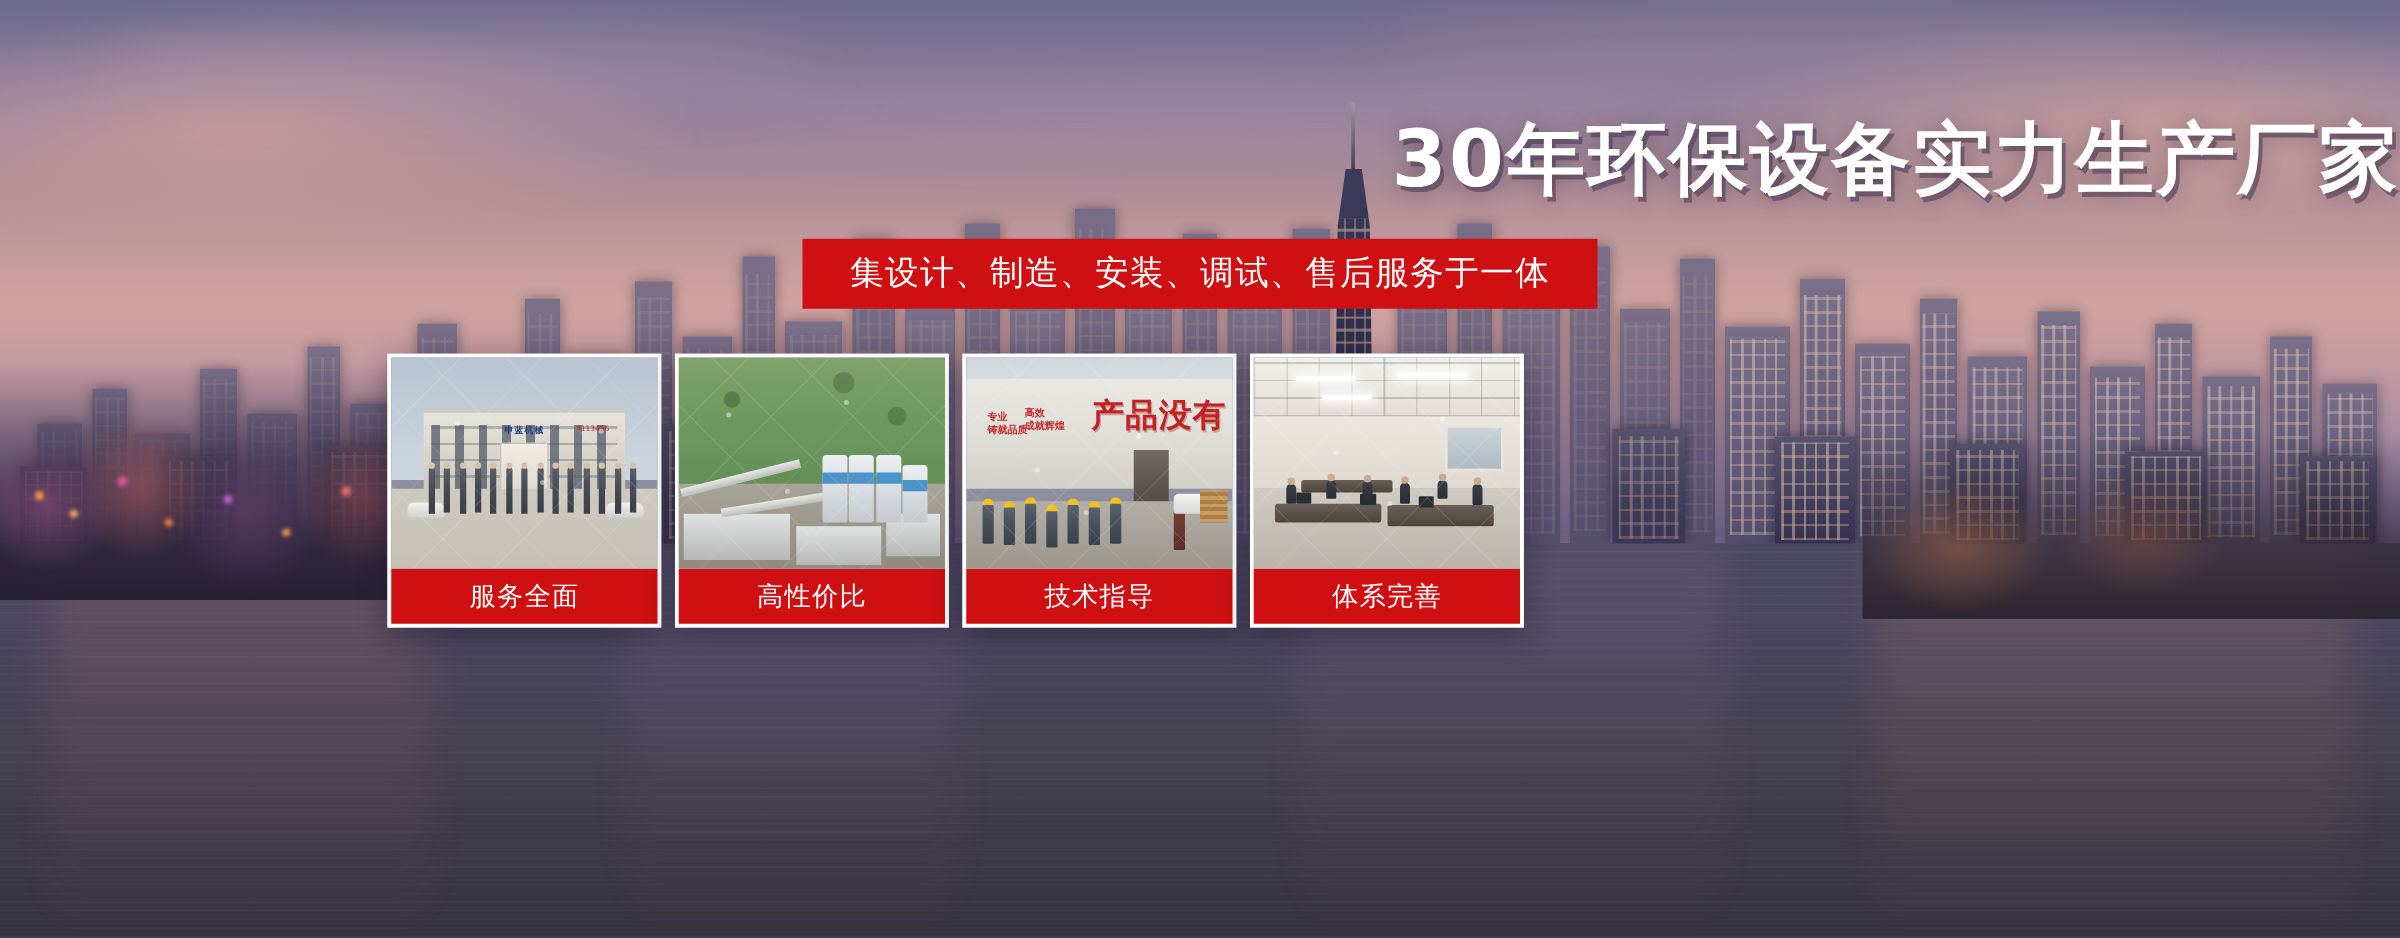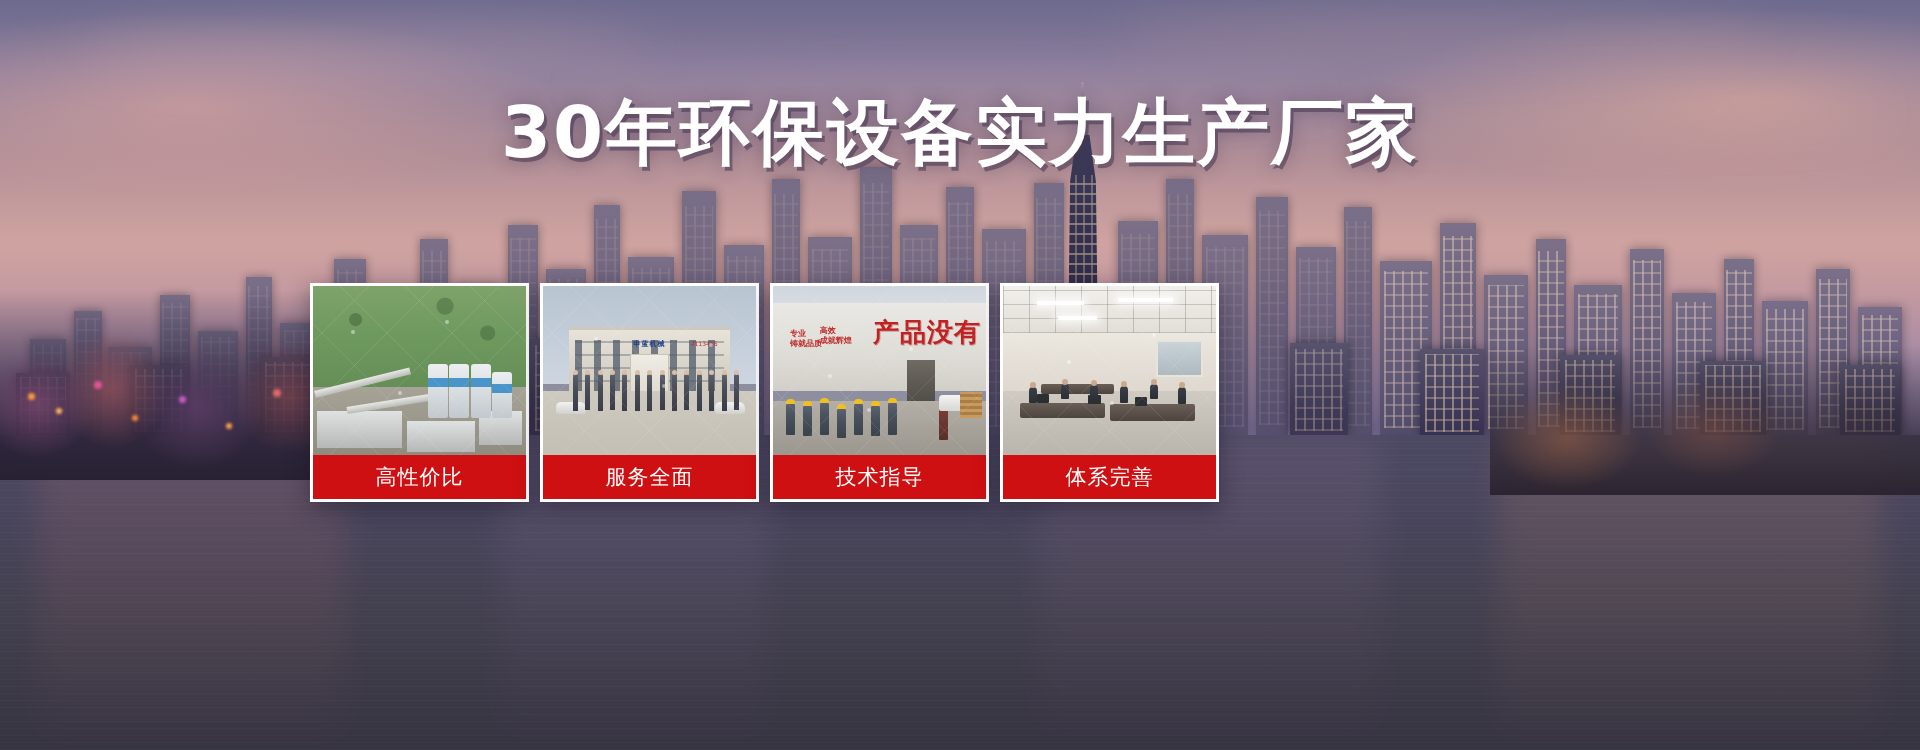--- a/index.html
+++ b/index.html
@@ -138,22 +138,22 @@
     width:430px; height:150px;
     background:
       radial-gradient(ellipse 24% 48% at 18% 62%, rgba(180,110,70,.45), rgba(180,110,70,0) 72%),
       radial-gradient(ellipse 22% 44% at 52% 56%, rgba(150,90,70,.4), rgba(150,90,70,0) 72%),
       linear-gradient(180deg, rgba(60,48,60,0) 0%, rgba(48,40,52,.85) 80%, rgba(44,36,48,1) 100%);
   }
 
   
   .headline {
     position:absolute; left:0; right:0; top:96px;
-    text-align:center;
-    font-size:72px;
+    text-align:right;
+    font-size:63px;
     line-height:1;
     font-weight:bold;
     color:#ffffff;
     letter-spacing:2px;
     text-shadow:
       3px 4px 0 rgba(70,55,80,.55),
       0 2px 18px rgba(60,40,70,.45);
     white-space:nowrap;
     font-family:"DejaVu Sans","Liberation Sans",sans-serif;
   }
@@ -400,77 +400,80 @@
     <div class="spark" style="left:48%; top:70%; width:6px; height:6px; background:#ffa64c;"></div>
     <div class="spark" style="left:58%; top:52%; width:8px; height:8px; background:#e06a6a;"></div>
     <div class="spark" style="left:68%; top:64%; width:6px; height:6px; background:#b45ccf;"></div>
     <div class="spark" style="left:80%; top:58%; width:7px; height:7px; background:#ff9a3c;"></div>
     <div class="spark" style="left:90%; top:68%; width:6px; height:6px; background:#ffc26c;"></div>
   </div>
   <div class="bank-r"></div>
 
   <div class="headline">30年环保设备实力生产厂家</div>
 
+  <div class="subtitle-wrap">
+    <div class="subtitle">集设计、制造、安装、调试、售后服务于一体</div>
+  </div>
 
   <div class="cards">
+
+    <div class="card">
+      <div class="card-img">
+        <div class="c1-sky"></div>
+        <div class="c1-bldg">
+          <div class="c1-sign">申蓝机械</div>
+          <div class="c1-phone">4113456</div>
+        </div>
+        <div class="c1-porch"></div>
+        <div class="c1-ground"></div>
+        <div class="c1-car" style="left:6%;"></div>
+        <div class="c1-car" style="right:5%;"></div>
+        <div class="c1-row">
+          <div class="c1-p" style="height:100%"></div>
+            <div class="c1-p" style="height:98%"></div>
+          <div class="c1-p" style="height:100%"></div>
+            <div class="c1-p" style="height:97%"></div>
+          <div class="c1-p" style="height:100%"></div>
+            <div class="c1-p" style="height:99%"></div>
+          <div class="c1-p" style="height:100%"></div>
+            <div class="c1-p" style="height:98%"></div>
+          <div class="c1-p" style="height:100%"></div>
+            <div class="c1-p" style="height:97%"></div>
+          <div class="c1-p" style="height:100%"></div>
+            <div class="c1-p" style="height:99%"></div>
+          <div class="c1-p" style="height:100%"></div>
+            <div class="c1-p" style="height:98%"></div>
+        </div>
+        <div class="wm"></div>
+        <div class="wm-dot" style="left:24%;top:30%"></div>
+        <div class="wm-dot" style="left:56%;top:58%"></div>
+        <div class="wm-dot" style="left:78%;top:34%"></div>
+      </div>
+      <div class="card-cap">服务全面</div>
+    </div>
 
     <div class="card">
       <div class="card-img">
         <div class="c2-green"></div>
         <div class="c2-ground"></div>
         <div class="c2-shed" style="left:2%;  bottom:4%;  width:40%; height:22%;"></div>
         <div class="c2-shed" style="left:44%; bottom:2%;  width:32%; height:18%;"></div>
         <div class="c2-shed" style="right:2%; bottom:6%;  width:20%; height:20%;"></div>
         <div class="c2-conv" style="left:1%; bottom:34%; width:46%; transform:rotate(-14deg);"></div>
         <div class="c2-conv" style="left:16%;bottom:24%; width:40%; transform:rotate(-9deg);"></div>
         <div class="c2-silo" style="left:54%;"></div>
         <div class="c2-silo" style="left:64%;"></div>
         <div class="c2-silo" style="left:74%;"></div>
         <div class="c2-silo" style="left:84%; height:46px;"></div>
         <div class="wm"></div>
         <div class="wm-dot" style="left:18%;top:26%"></div>
         <div class="wm-dot" style="left:62%;top:20%"></div>
         <div class="wm-dot" style="left:40%;top:62%"></div>
       </div>
       <div class="card-cap">高性价比</div>
-    </div>
-
-    <div class="card">
-      <div class="card-img">
-        <div class="c1-sky"></div>
-        <div class="c1-bldg">
-          <div class="c1-sign">申蓝机械</div>
-          <div class="c1-phone">4113456</div>
-        </div>
-        <div class="c1-porch"></div>
-        <div class="c1-ground"></div>
-        <div class="c1-car" style="left:6%;"></div>
-        <div class="c1-car" style="right:5%;"></div>
-        <div class="c1-row">
-          <div class="c1-p" style="height:100%"></div>
-            <div class="c1-p" style="height:98%"></div>
-          <div class="c1-p" style="height:100%"></div>
-            <div class="c1-p" style="height:97%"></div>
-          <div class="c1-p" style="height:100%"></div>
-            <div class="c1-p" style="height:99%"></div>
-          <div class="c1-p" style="height:100%"></div>
-            <div class="c1-p" style="height:98%"></div>
-          <div class="c1-p" style="height:100%"></div>
-            <div class="c1-p" style="height:97%"></div>
-          <div class="c1-p" style="height:100%"></div>
-            <div class="c1-p" style="height:99%"></div>
-          <div class="c1-p" style="height:100%"></div>
-            <div class="c1-p" style="height:98%"></div>
-        </div>
-        <div class="wm"></div>
-        <div class="wm-dot" style="left:24%;top:30%"></div>
-        <div class="wm-dot" style="left:56%;top:58%"></div>
-        <div class="wm-dot" style="left:78%;top:34%"></div>
-      </div>
-      <div class="card-cap">服务全面</div>
     </div>
 
     <div class="card">
       <div class="card-img">
         <div class="c4-sky"></div>
         <div class="c4-wall">
           <div class="c4-big">产品没有</div>
           <div class="c4-sm1">专业<br>铸就品质</div>
           <div class="c4-sm2">高效<br>成就辉煌</div>
         </div>

